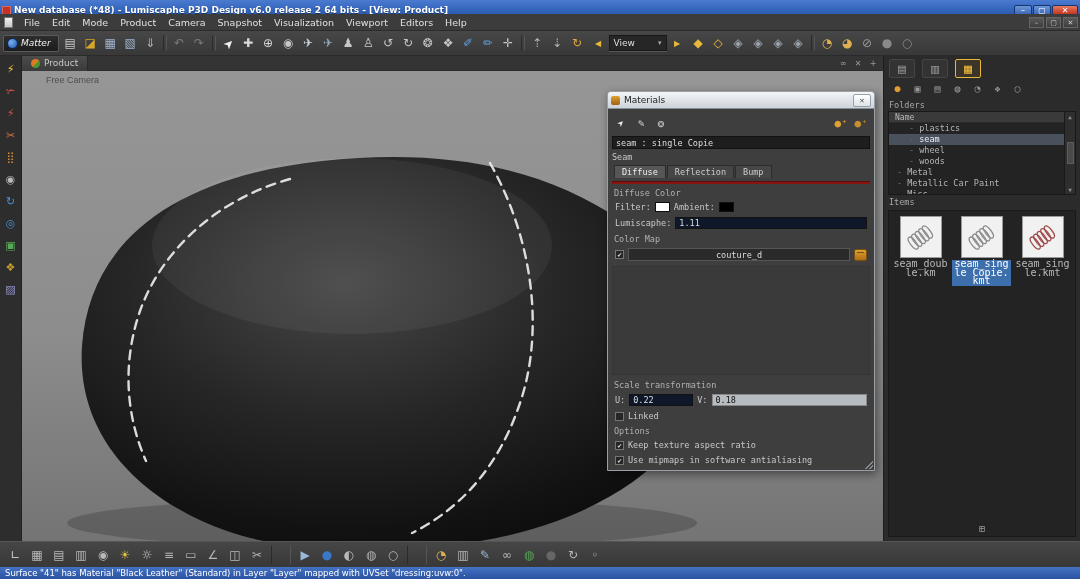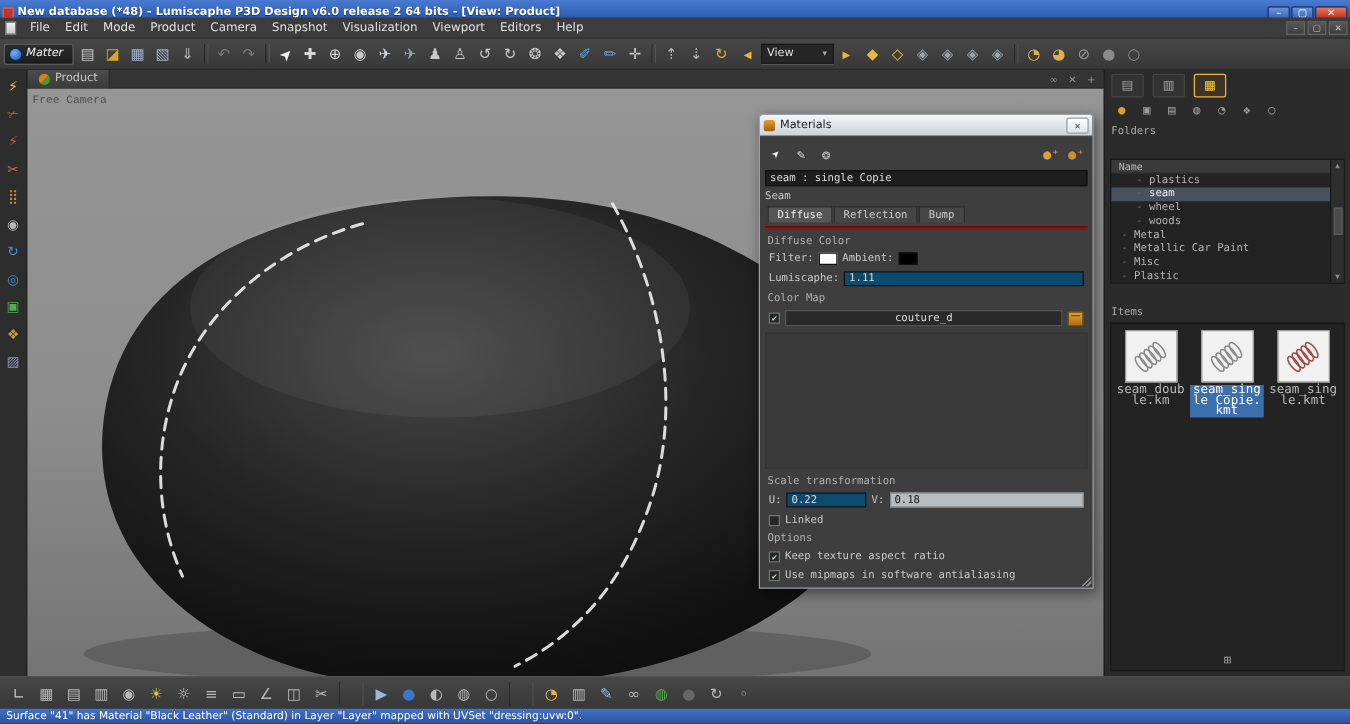--- a/index.html
+++ b/index.html
@@ -55,22 +55,22 @@
   .tabbar-right .ico { width:14px; height:13px; font-size:8px; color:#999; }
 
   
   .left-toolbar { position:absolute; left:0; top:56px; width:22px; bottom:38px; background:#2d2d2d;
     border-right:1px solid #222; display:flex; flex-direction:column; align-items:center; gap:5px; padding-top:5px; }
   .left-toolbar .ico { width:18px; height:17px; font-size:11px; }
 
   
   .viewport { position:absolute; left:22px; top:71px; width:861px; height:470px;
     background:linear-gradient(#969696,#8d8d8d 55%,#747474); overflow:hidden; }
-  .cam-label { position:absolute; left:4px; top:4px; font-size:9px; color:#4e4e4e;
-    font-family:Liberation Mono, monospace; }
+  .cam-label { position:absolute; left:24px; top:4px; font-size:9px; color:#4e4e4e;
+    font-family:Liberation Sans, sans-serif; }
   .seat-svg { position:absolute; left:0; top:0; width:100%; height:100%; }
 
   
   .mat-dialog { position:absolute; left:607px; top:91px; width:268px; height:380px;
     background:#3e3e3e; border:1px solid #9aa0a6; box-shadow:2px 3px 10px #00000077; border-radius:3px 3px 0 0;
     display:flex; flex-direction:column; font-family:"DejaVu Sans Mono",monospace; }
   .mat-title { height:17px; background:linear-gradient(#f4f6f8,#ccd3da); border-bottom:1px solid #8a9097;
     display:flex; align-items:center; gap:4px; padding:0 3px; border-radius:2px 2px 0 0; flex:none; }
   .mat-title-icon { width:9px; height:9px; border-radius:2px; background:linear-gradient(#e0a030,#a06010); }
   .mat-title-text { font-size:9px; color:#222; flex:1; font-family:"DejaVu Sans",sans-serif; }
@@ -81,21 +81,21 @@
   .mat-toolbar .ico { width:18px; height:18px; font-size:11px; }
   .mat-name-field { height:13px; background:#1e1e1e; border:1px solid #121212; color:#ddd; padding:1px 3px; }
   .mat-tabs { display:flex; gap:1px; padding-left:2px; }
   .mat-tab { padding:1px 7px; background:#464646; border:1px solid #2c2c2c; border-bottom:none; color:#ccc; }
   .mat-tab.active { background:#565656; color:#eee; }
   .red-bar { height:3px; background:#8a1410; border-top:1px solid #5a0c0a; }
   .group-label { color:#b0b0b0; padding:1px 2px 0; }
   .row { display:flex; align-items:center; gap:4px; padding:1px 3px; }
   .swatch { width:15px; height:10px; border:1px solid #101010; flex:none; }
   .sw-white { background:#ffffff; } .sw-black { background:#000000; }
-  .field { background:#0c4a6e; border:1px solid #121212; color:#ddd; padding:0 3px; height:12px; line-height:11px; }
+  .field { background:#0f172a; border:1px solid #121212; color:#ddd; padding:0 3px; height:12px; line-height:11px; }
   .field.flex { flex:1; }
   .field.w60 { width:64px; }
   .field.sel { background:#b7bcc1; color:#111; border-color:#888; }
   .checkbox { width:9px; height:9px; background:#262626; border:1px solid #767676; color:#cfe8d8;
     font-size:7px; line-height:8px; text-align:center; flex:none; }
   .dropdown { flex:1; background:#2a2a2a; border:1px solid #565656; height:13px; line-height:12px;
     text-align:center; color:#ddd; }
   .trash { width:13px; height:12px; background:linear-gradient(#e0a030,#b06f18); border:1px solid #7a5010;
     border-radius:2px; position:relative; flex:none; }
   .trash::before { content:""; position:absolute; left:2px; right:2px; top:2px; height:1px; background:#7a5010; }
@@ -106,21 +106,21 @@
   
   .right-panel { position:absolute; right:0; top:56px; width:197px; bottom:38px; background:#2b2b2b;
     border-left:1px solid #1e1e1e; display:flex; flex-direction:column;
     font-family:"DejaVu Sans Mono",monospace; font-size:8.5px; color:#b8b8b8; }
   .lib-tabs { display:flex; gap:7px; padding:3px 5px 2px; }
   .lib-tabs .ico { width:26px; height:19px; font-size:13px; background:#333; border:1px solid #454545; }
   .lib-tabs .ico.active { border-color:#e8b83a; background:#3c3428; }
   .lib-filters { display:flex; gap:3px; padding:1px 5px 2px; }
   .lib-filters .ico { width:17px; height:15px; font-size:10px; }
   .panel-label { padding:2px 5px 1px; color:#a8a8a8; }
-  .folders-box { margin:16px 4px; height:100px; background:#232323; border:1px solid #191919; display:flex; flex:none; }
+  .folders-box { margin:0 4px; height:84px; background:#232323; border:1px solid #191919; display:flex; flex:none; }
   .folders-inner { flex:1; overflow:hidden; }
   .folders-header { height:11px; background:#3a3a3a; border-bottom:1px solid #2a2a2a; color:#bbb;
     font-size:8px; line-height:11px; padding-left:6px; }
   .tree-row { height:11px; line-height:11px; white-space:nowrap; color:#b5b5b5; }
   .tree-row .tlabel::before { content:"- "; color:#6e6e6e; }
   .tree-row.d1 { padding-left:8px; }
   .tree-row.d2 { padding-left:20px; }
   .tree-row.sel { background:#49525c; color:#ecf0f4; }
   .vscroll { width:11px; background:#2e2e2e; border-left:1px solid #1a1a1a; display:flex; flex-direction:column;
     align-items:center; justify-content:space-between; font-size:6px; color:#8a8a8a; padding:1px 0; }

